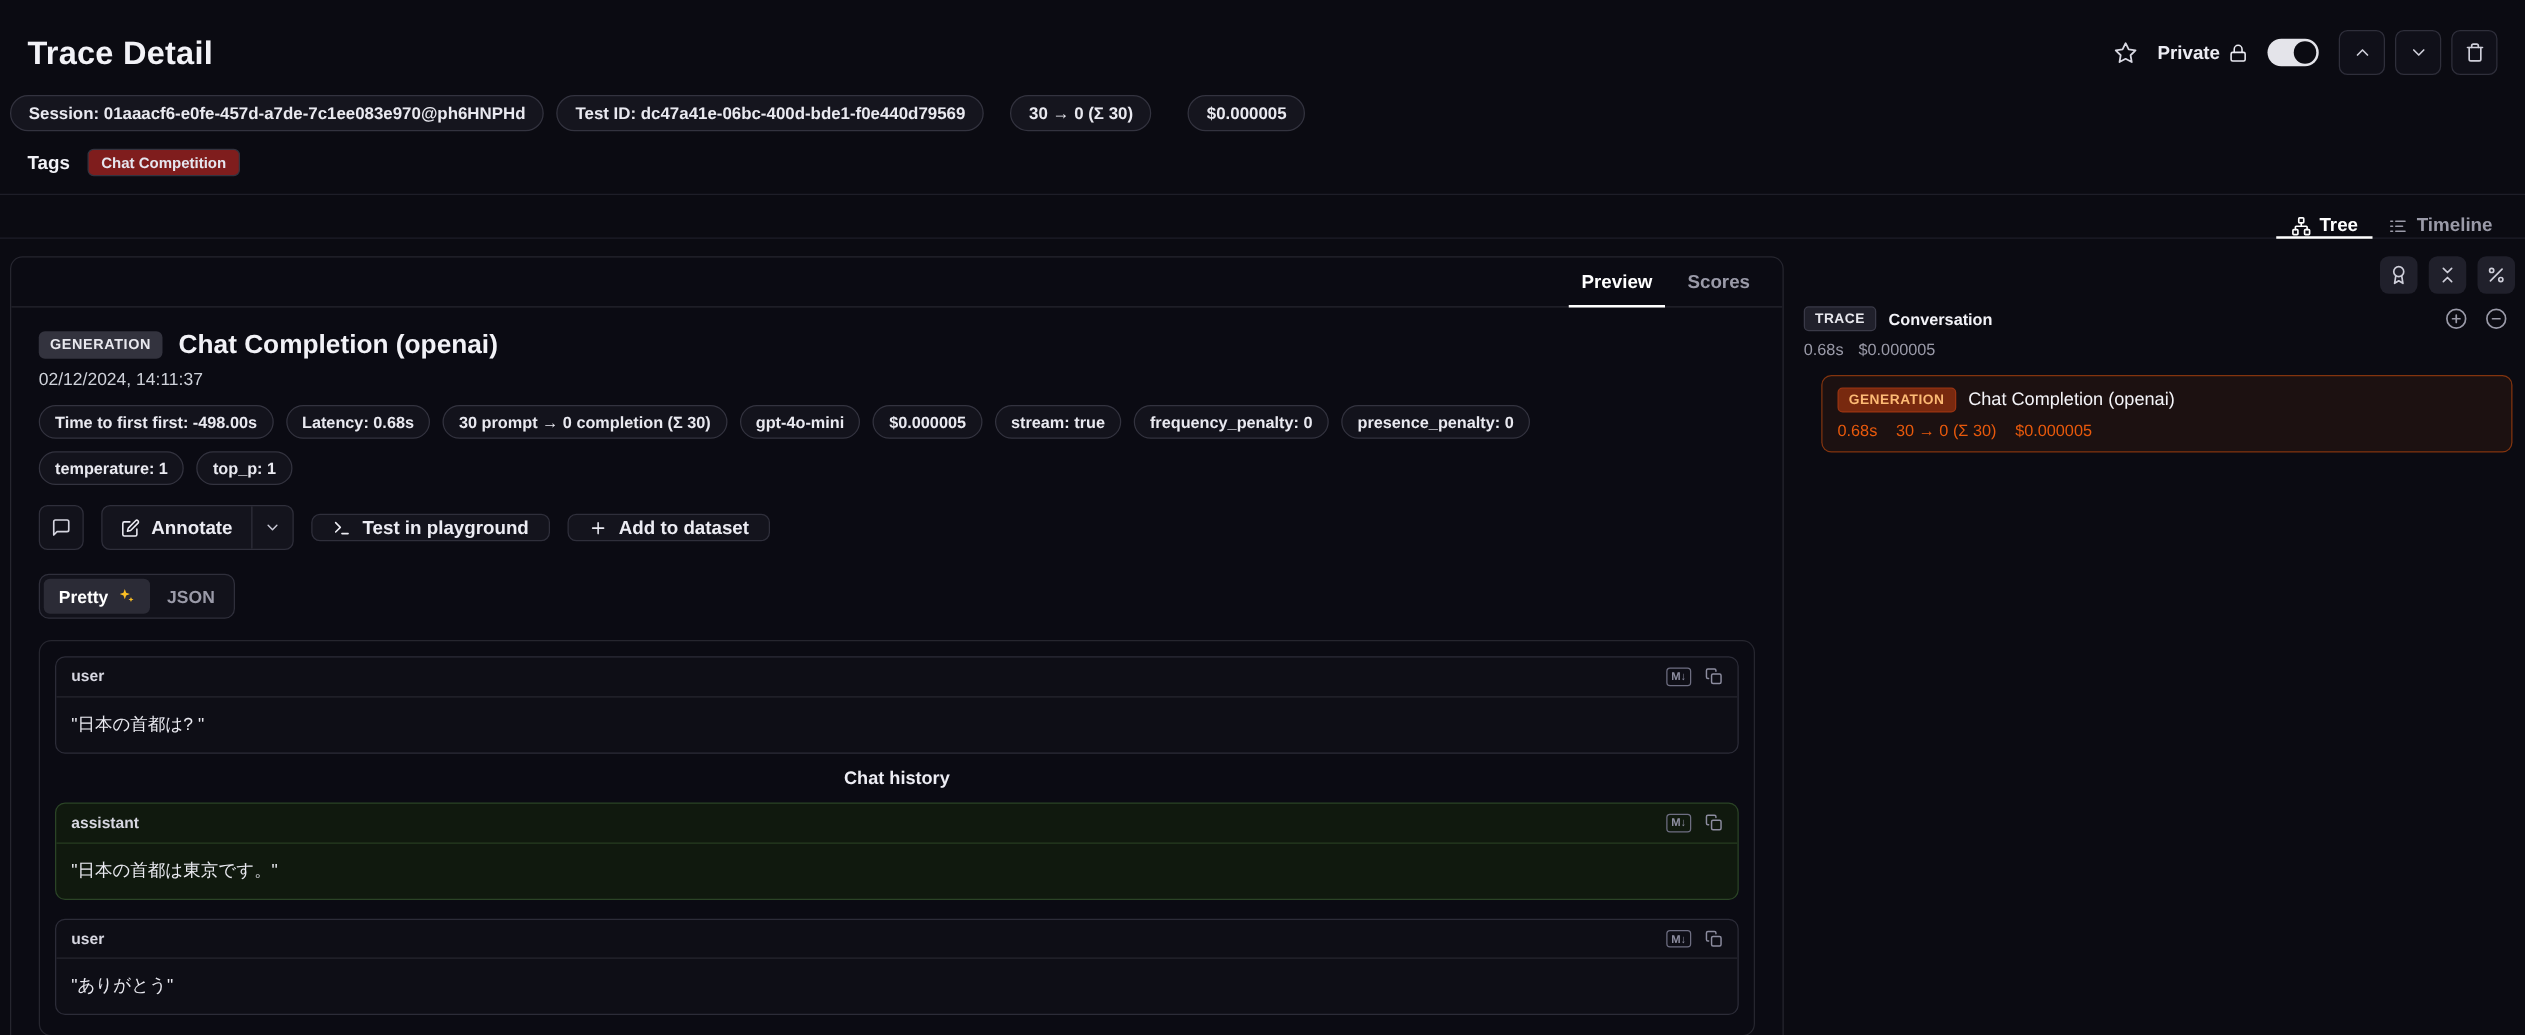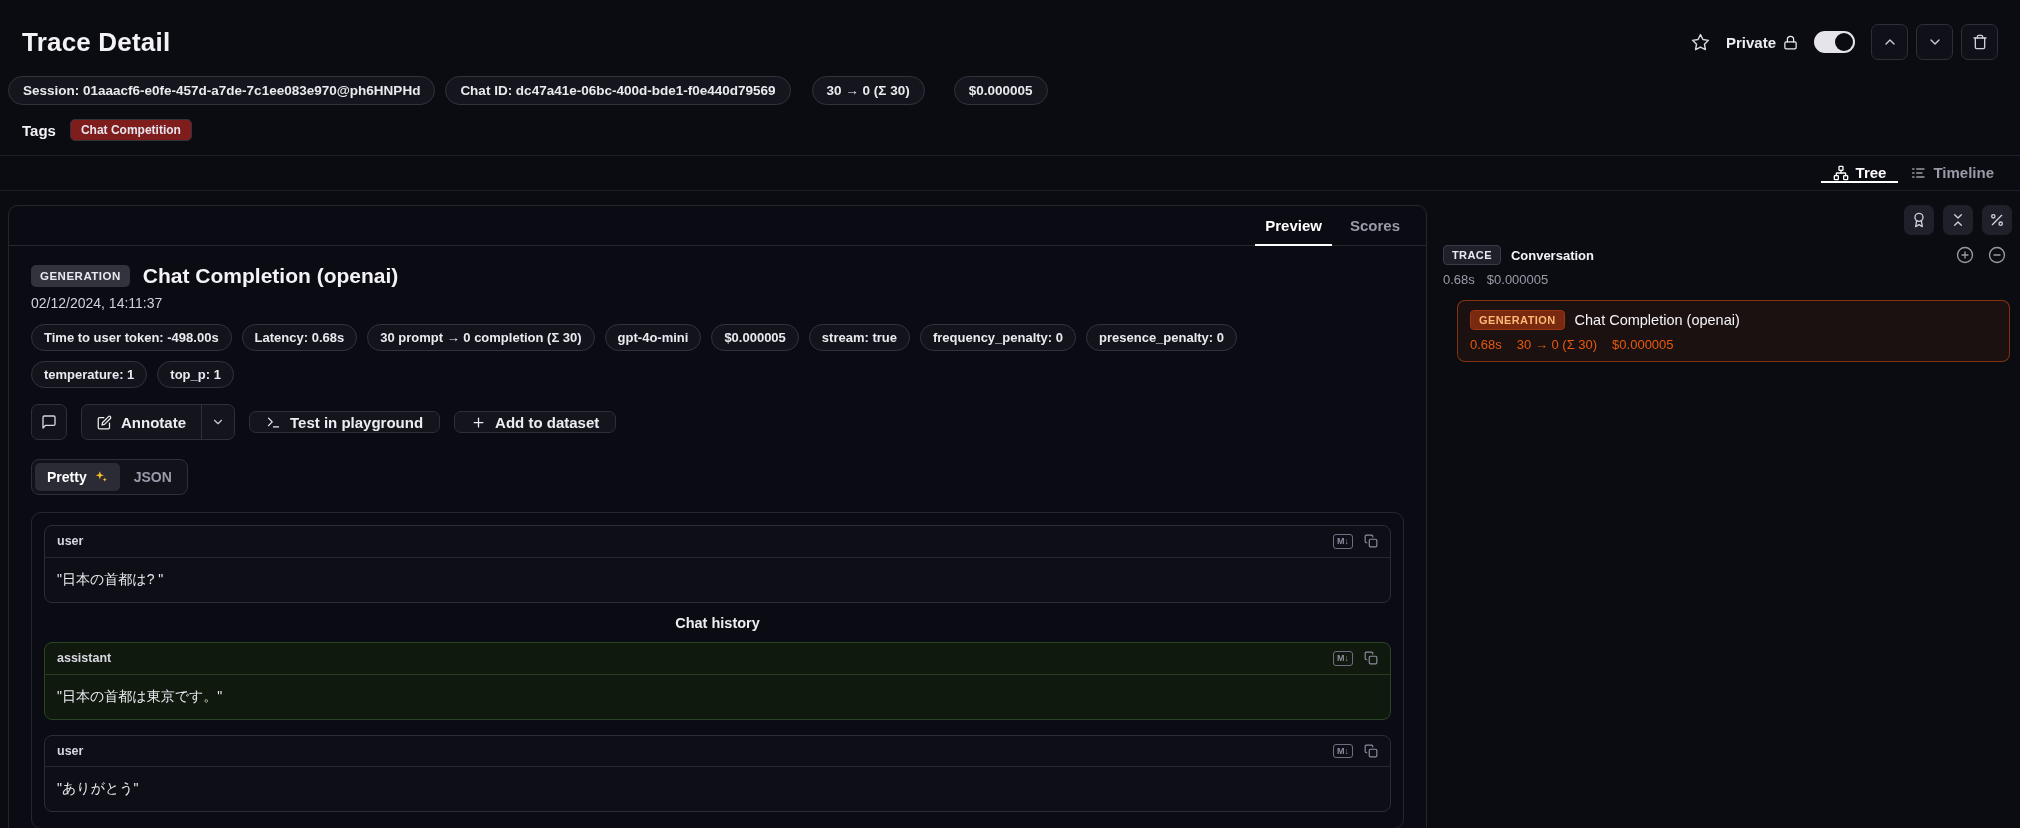--- a/index.html
+++ b/index.html
@@ -42,21 +42,21 @@
   .tags-row { display: flex; align-items: center; gap: 14px; padding: 8px 22px 14px; }
   .tags-label { font-size: 15px; font-weight: 700; }
   .tag-badge {
     font-size: 12px; font-weight: 600; color: #e5e5ee;
     border: 1px solid #33333f; background: #7f1d1d; border-radius: 5px; padding: 3px 10px;
   }
 
   .divider { border-top: 1px solid #1e1e28; }
 
   
-  .view-tabs { display: flex; justify-content: flex-end; align-items: center; padding: 0 14px; height: 35px; border-bottom: 1px solid #1e1e28; }
+  .view-tabs { display: flex; justify-content: flex-end; align-items: flex-end; padding: 0 14px; height: 35px; border-bottom: 1px solid #1e1e28; }
   .vtab {
     display: flex; align-items: center; gap: 7px; padding: 0 12px;
     font-size: 15px; font-weight: 600; color: #9a9aa8;
     border-bottom: 2px solid transparent; margin-bottom: -1px; cursor: pointer;
   }
   .vtab.active { color: #ffffff; border-bottom-color: #ffffff; }
 
   
   .main { display: flex; gap: 16px; padding: 14px 8px 0; align-items: flex-start; }
   .panel {
@@ -177,21 +177,21 @@
             <polyline points="3 6 5 6 21 6"></polyline>
             <path d="M19 6v14a2 2 0 0 1-2 2H7a2 2 0 0 1-2-2V6m3 0V4a2 2 0 0 1 2-2h4a2 2 0 0 1 2 2v2"></path>
           </svg>
       </button>
     </div>
   </div>
 </div>
 
 <div class="meta-row">
   <span class="pill">Session: 01aaacf6-e0fe-457d-a7de-7c1ee083e970@ph6HNPHd</span>
-  <span class="pill">Chat ID: dc47a41e-06bc-400d-bde1-f0e440d79569</span>
+  <span class="pill">Test ID: dc47a41e-06bc-400d-bde1-f0e440d79569</span>
   <span class="pill gap-md">30 → 0 (Σ 30)</span>
   <span class="pill gap-lg">$0.000005</span>
 </div>
 
 <div class="tags-row">
   <span class="tags-label">Tags</span>
   <span class="tag-badge">Chat Competition</span>
 </div>
 
 <div class="divider"></div>
@@ -233,21 +233,21 @@
     </div>
 
     <div class="panel-body">
       <div class="obs-title-row">
         <span class="type-badge">GENERATION</span>
         <span class="obs-title">Chat Completion (openai)</span>
       </div>
       <div class="timestamp">02/12/2024, 14:11:37</div>
 
       <div class="pill-row">
-        <span class="pill-sm">Time to user token: -498.00s</span>
+        <span class="pill-sm">Time to first first: -498.00s</span>
         <span class="pill-sm">Latency: 0.68s</span>
         <span class="pill-sm">30 prompt → 0 completion (Σ 30)</span>
         <span class="pill-sm">gpt-4o-mini</span>
         <span class="pill-sm">$0.000005</span>
         <span class="pill-sm">stream: true</span>
         <span class="pill-sm">frequency_penalty: 0</span>
         <span class="pill-sm">presence_penalty: 0</span>
         <span class="pill-sm">temperature: 1</span>
         <span class="pill-sm">top_p: 1</span>
       </div>

